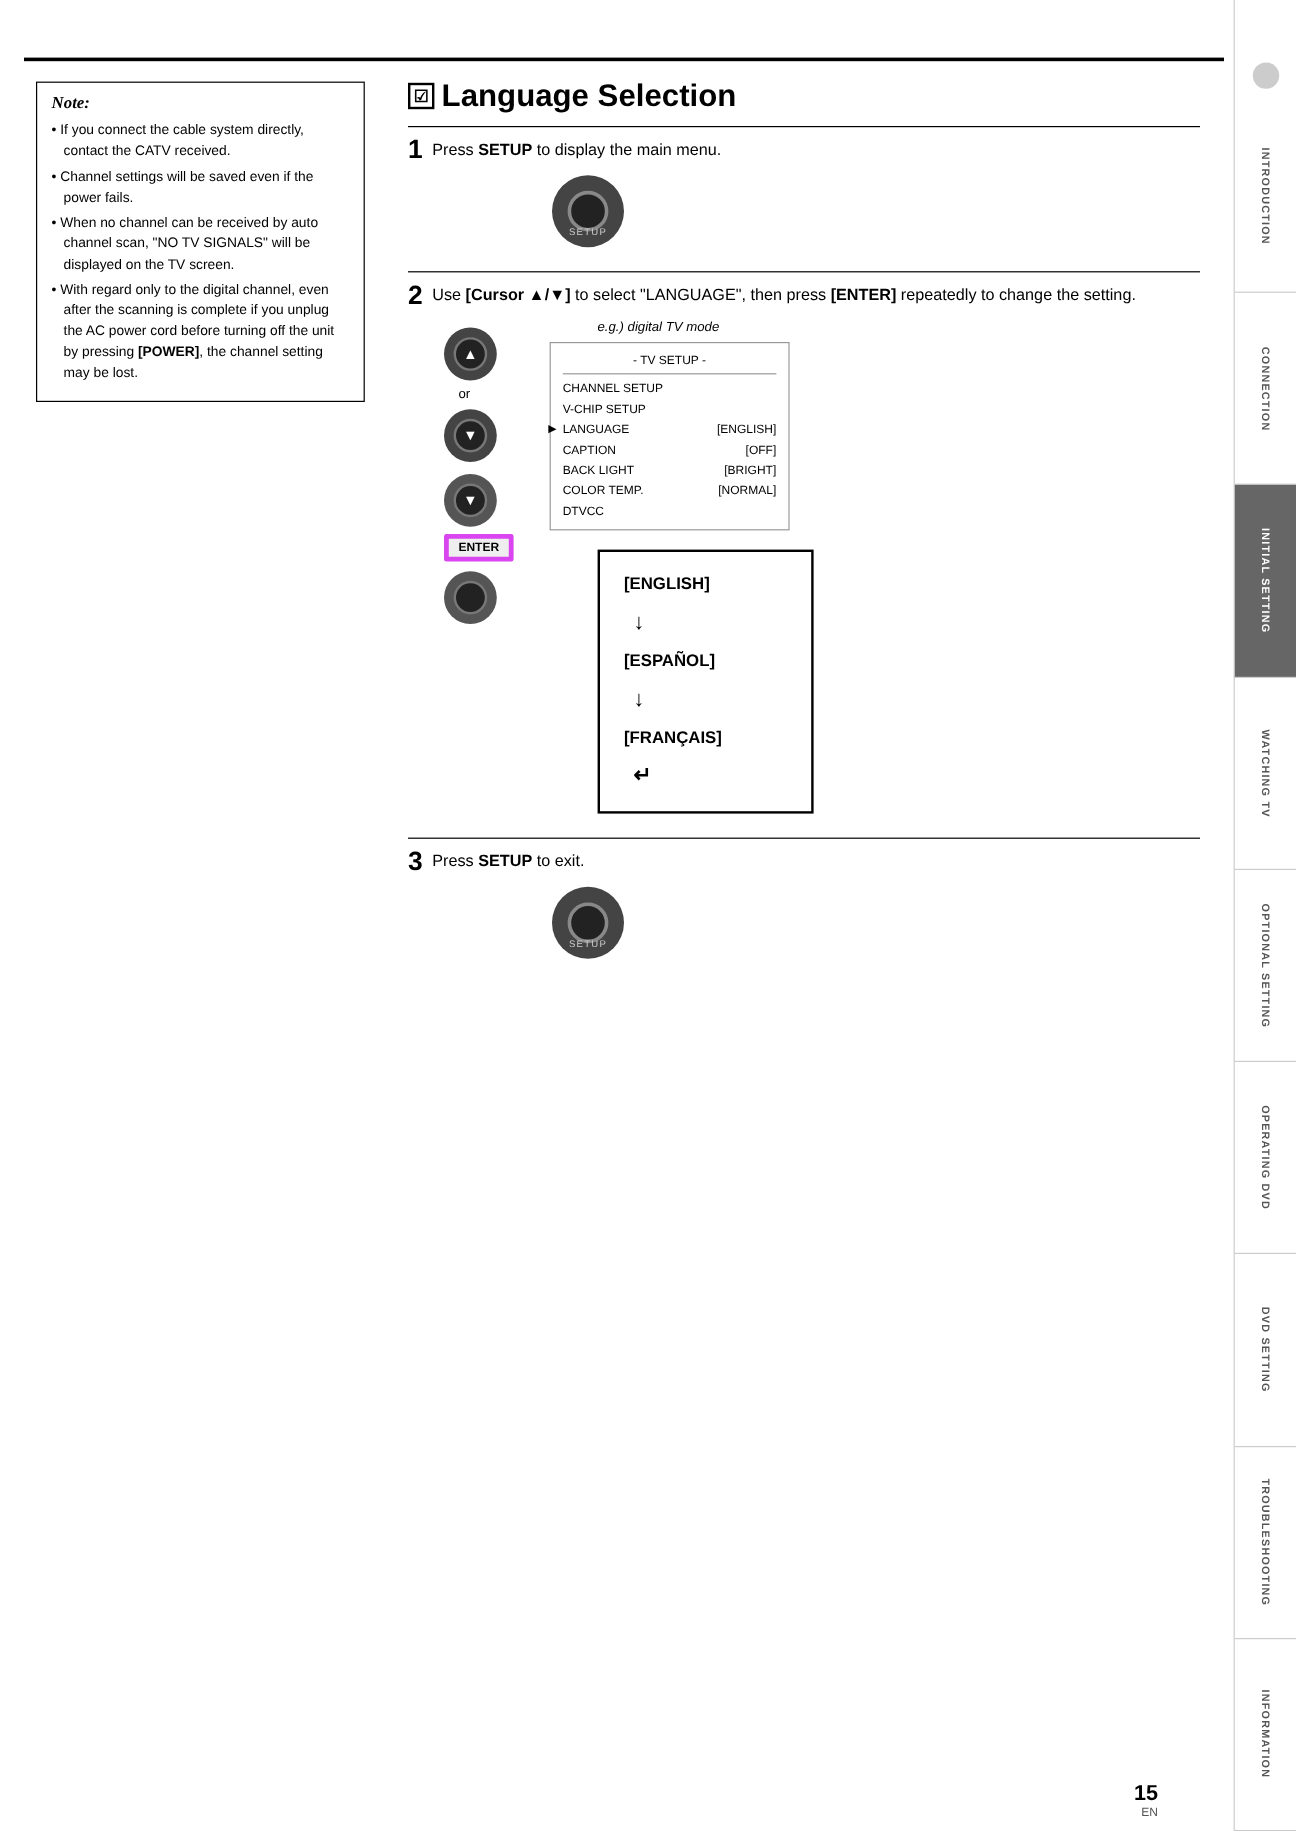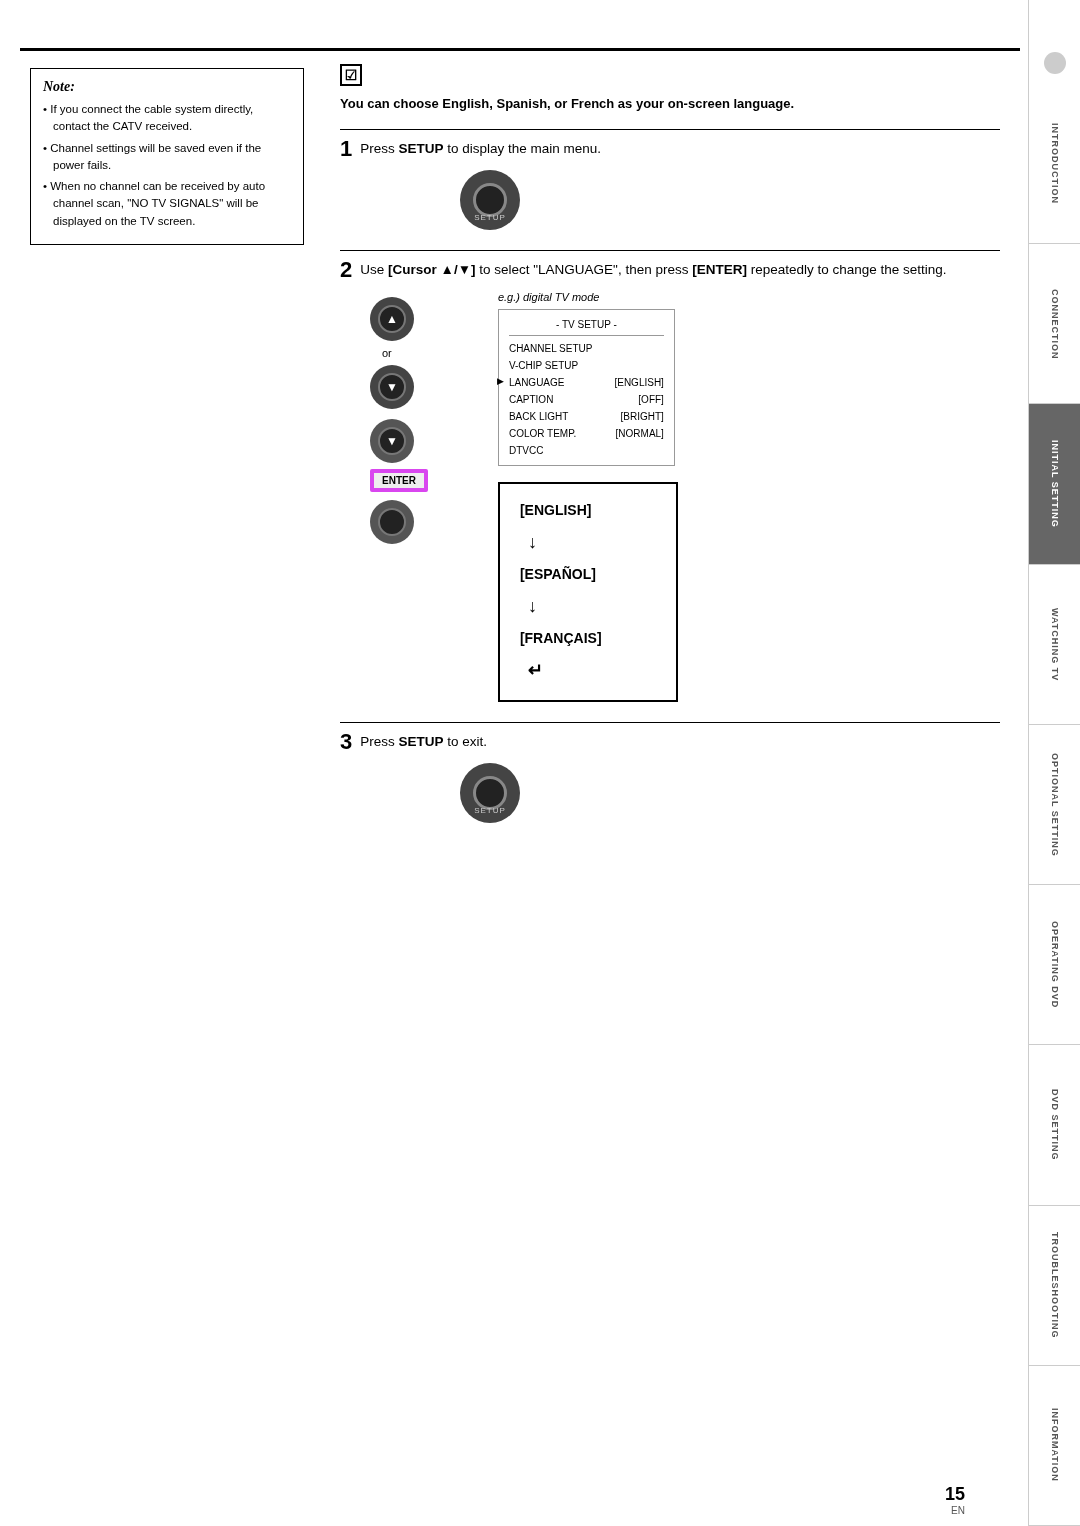--- a/index.html
+++ b/index.html
@@ -306,22 +306,21 @@
       font-size: 11px;
       font-style: italic;
       margin-bottom: 6px;
       margin-left: 40px;
     }
 
     .tv-menu-box {
       border: 1px solid #999;
       padding: 6px 10px;
       font-size: 10.5px;
-      width: 177px;
-      margin-left: 40px;
+      width: 200px;
       line-height: 1.7;
     }
 
     .tv-menu-title {
       text-align: center;
       font-size: 10px;
       margin-bottom: 4px;
       border-bottom: 1px solid #999;
       padding-bottom: 2px;
     }
@@ -401,31 +400,32 @@
 
 <div class="main-content">
 
   <div class="left-panel">
     <div class="note-box">
       <div class="note-title">Note:</div>
       <div class="note-content">
         <p>If you connect the cable system directly, contact the CATV received.</p>
         <p>Channel settings will be saved even if the power fails.</p>
         <p>When no channel can be received by auto channel scan, "NO TV SIGNALS" will be displayed on the TV screen.</p>
+        <p>With regard only to the digital channel, even after the scanning is complete if you unplug the AC power cord before turning off the unit by pressing <b>[POWER]</b>, the channel setting may be lost.</p>
       </div>
     </div>
   </div>
 
   <div class="right-panel">
 
     <div class="page-title">
       <div class="checkbox-icon">☑</div>
+      <span>Language Selection</span>
     </div>
 
-    <div class="subtitle">You can choose English, Spanish, or French as your on-screen language.</div>
 
     <hr class="divider">
 
     <div class="step">
       <div class="step-header">
         <span class="step-number">1</span>
         <span class="step-text">Press <b>SETUP</b> to display the main menu.</span>
       </div>
 
       <div style="margin-left:60px; margin-top:4px;">

